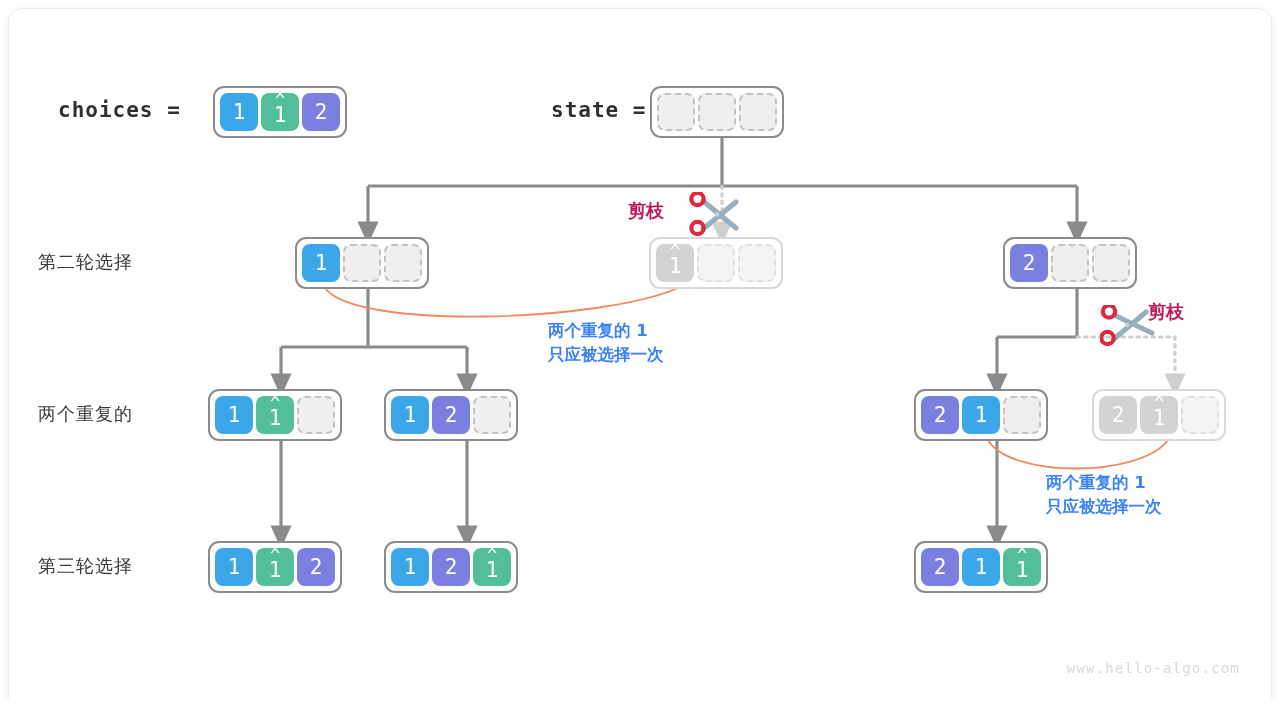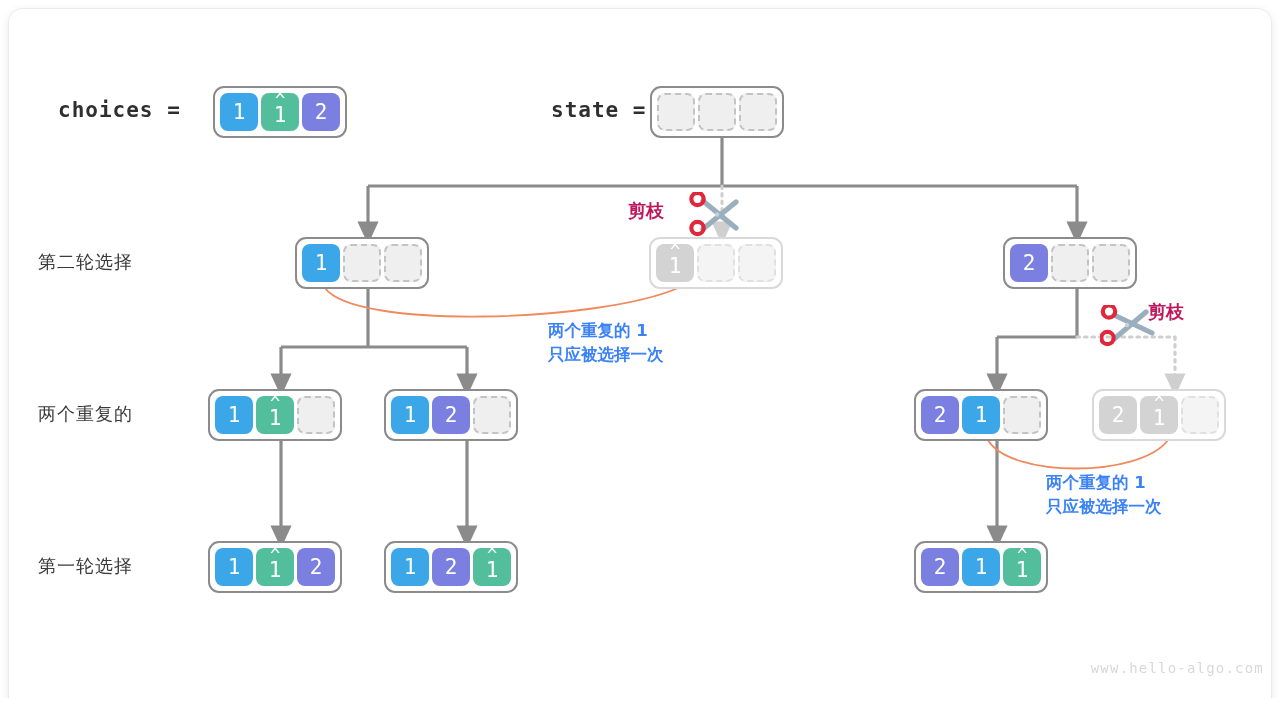--- a/index.html
+++ b/index.html
@@ -64,21 +64,21 @@
   .prune-label {
     position: absolute;
     font-size: 18px;
     font-weight: bold;
     color: #be185d;
     white-space: nowrap;
     font-family: Liberation Serif, serif;
   }
   .watermark {
     position: absolute;
-    right: 16px;
+    right: 40px;
     bottom: 22px;
     font-family: "DejaVu Sans Mono", "Liberation Mono", monospace;
     font-size: 14px;
     color: #d8d8d8;
     letter-spacing: 1.2px;
   }
 
   
   .arr {
     position: absolute;
@@ -241,21 +241,21 @@
       <div class="cell empty nohat">
         <span class="val"></span>
       </div>
       <div class="cell empty nohat">
         <span class="val"></span>
       </div>
     </div>
 
   <div class="row-label" style="left:38px; top:250px;">第二轮选择</div>
   <div class="row-label" style="left:38px; top:402px;">两个重复的</div>
-  <div class="row-label" style="left:38px; top:554px;">第一轮选择</div>
+  <div class="row-label" style="left:38px; top:554px;">第三轮选择</div>
 
   <div class="arr" style="left:295px; top:237px;">
       <div class="cell blue nohat">
         <span class="val">1</span>
       </div>
       <div class="cell empty nohat">
         <span class="val"></span>
       </div>
       <div class="cell empty nohat">
         <span class="val"></span>

